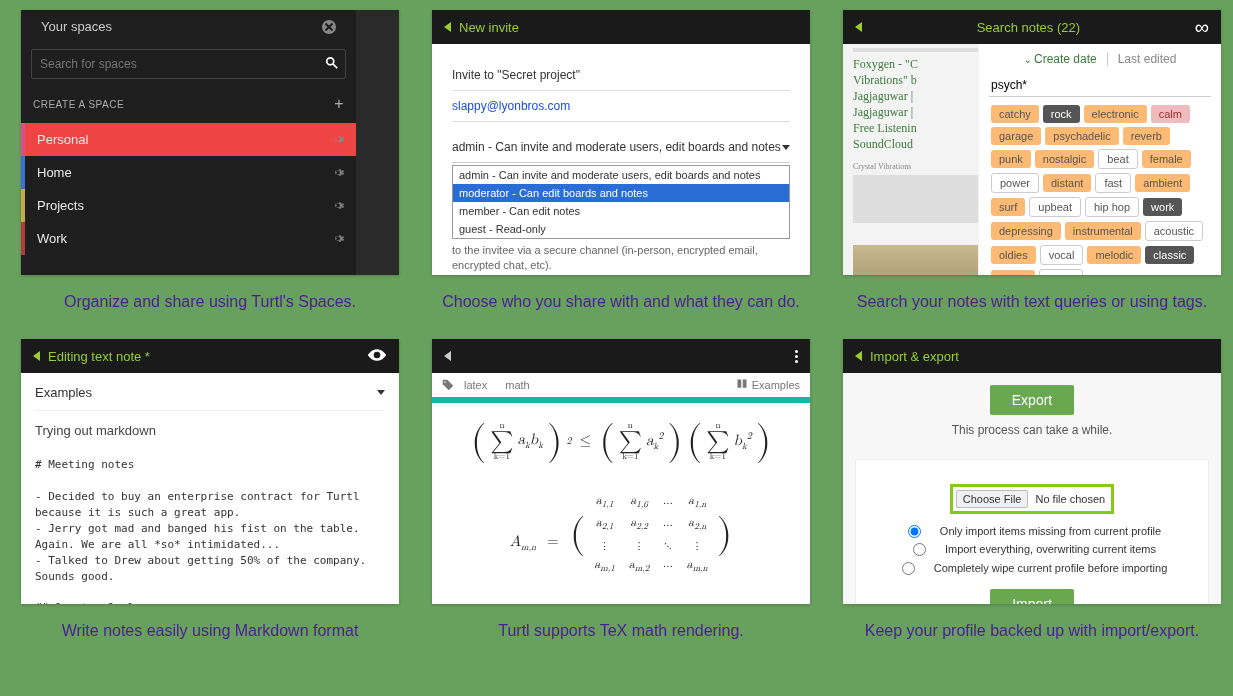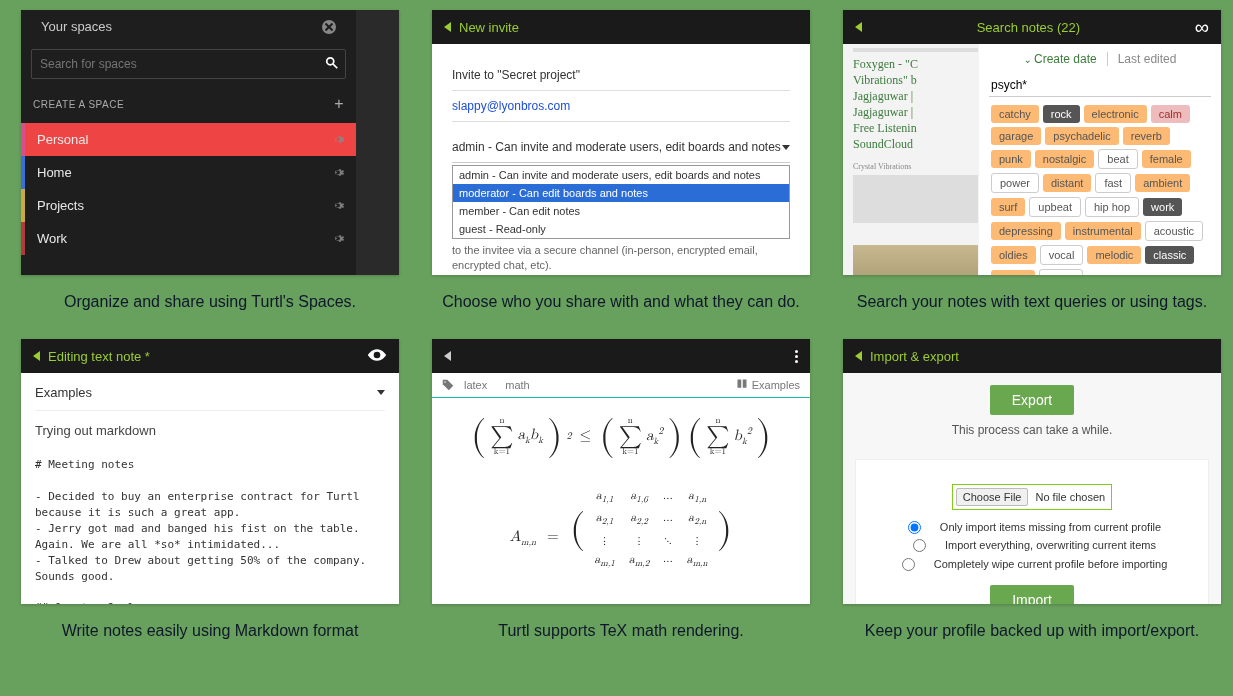--- a/index.html
+++ b/index.html
@@ -1,20 +1,20 @@
 <!DOCTYPE html>
 <html><head>
 <meta charset="utf-8">
 <style>
 html,body{margin:0;padding:0;font-family:Arial,Helvetica,sans-serif;}
 body{background:#68a05d;width:1233px;height:696px;overflow:hidden;}
 .grid{display:grid;grid-template-columns:repeat(3,378px);column-gap:33px;row-gap:0;padding:10px 21px;}
 .cell{}
 .shot{width:378px;height:265px;background:#fff;position:relative;overflow:hidden;box-shadow:0 1px 3px rgba(0,0,0,.2);}
-.caption{text-align:center;color:#0f172a;font-size:16px;padding:18px 0 28px;}
+.caption{text-align:center;color:#4c1d95;font-size:16px;padding:18px 0 28px;}
 .hdr{background:#1a1a1a;height:34px;display:flex;align-items:center;padding:0 12px;color:#9acd32;font-size:13px;gap:8px;}
 .arrow-left{width:0;height:0;border-top:5px solid transparent;border-bottom:5px solid transparent;border-right:7px solid #9acd32;}
 .arrow-left.white{border-right-color:#ccc;}
 .hdr .spacer{flex:1;}
 .eye svg{width:20px;height:14px;fill:#fff;}
 .infinity{font-size:20px;color:#fff;}
 .kebab{display:flex;flex-direction:column;gap:2px;}
 .kebab span{width:3px;height:3px;background:#fff;border-radius:50%;}
 
 
@@ -65,39 +65,39 @@
 .s3input{width:218px;border:0;border-bottom:1px solid #ccc;padding:4px 2px;font-size:12px;outline:none;margin-bottom:6px;}
 
 
 .s4body{padding:0 14px;}
 .s4title{padding:12px 0 10px;font-size:13px;color:#333;display:flex;align-items:center;border-bottom:1px solid #eee;}
 .s4title span{flex:1;}
 .s4field{padding:12px 0;font-size:13px;color:#444;border-bottom:1px solid transparent;}
 .s4pre{font-family:Menlo,Consolas,monospace;font-size:11px;color:#333;white-space:pre-wrap;line-height:1.45;padding-top:6px;}
 
 
-.s5tags{display:flex;align-items:center;padding:5px 10px;border-bottom:1px solid #14b8a6;font-size:11px;color:#777;}
+.s5tags{display:flex;align-items:center;padding:5px 10px;border-bottom:6px solid #14b8a6;font-size:11px;color:#777;}
 .s5tags .t{margin-right:18px;}
 .s5tags .ex{margin-left:auto;display:flex;align-items:center;gap:4px;}
 .book svg{width:12px;height:12px;fill:#777;}
 .math{font-family:'Latin Modern Math','Cambria Math',Georgia,serif;font-style:italic;color:#222;text-align:center;padding:18px 4px;font-size:15px;line-height:1.1;}
 .math .block{display:inline-flex;align-items:center;gap:4px;}
 .sum{display:inline-flex;flex-direction:column;font-style:normal;font-size:9px;line-height:1;}
 .sum .sig{font-size:22px;}
 .paren{font-size:40px;font-style:normal;line-height:0;}
 .sup{font-size:10px;vertical-align:super;}
 .sub{font-size:9px;vertical-align:sub;}
 .matrix{display:inline-flex;align-items:center;gap:2px;margin-top:12px;}
 .matrix table{border-collapse:collapse;}
 .matrix td{padding:3px 7px;font-size:12px;}
 
 
 .s6body{padding:12px;font-size:12px;color:#333;text-align:center;}
 .btn-g{background:#6aa84f;color:#fff;border:0;padding:7px 22px;font-size:14px;border-radius:2px;}
-.filebox{display:inline-flex;align-items:center;gap:4px;border:1px solid #84cc16;padding:0;margin:14px 0 8px;}
+.filebox{display:inline-flex;align-items:center;gap:4px;border:3px solid #84cc16;padding:0;margin:14px 0 8px;}
 .filebox .cf{background:#f0f0f0;border:1px solid #bbb;border-radius:2px;padding:2px 6px;font-size:11px;margin:3px;}
 .filebox .nf{font-size:11px;padding-right:6px;color:#333;}
 .radio-row{display:flex;align-items:flex-start;justify-content:center;gap:16px;font-size:11px;padding:2px 30px;line-height:1.3;}
 .radio-row input{margin-top:1px;}
 .s6note{color:#555;padding:8px 0 12px;}
 .s6card{border:1px solid #eee;margin-top:10px;padding:10px 0 14px;background:#fff;}
 </style>
 </head>
 <body>
 

